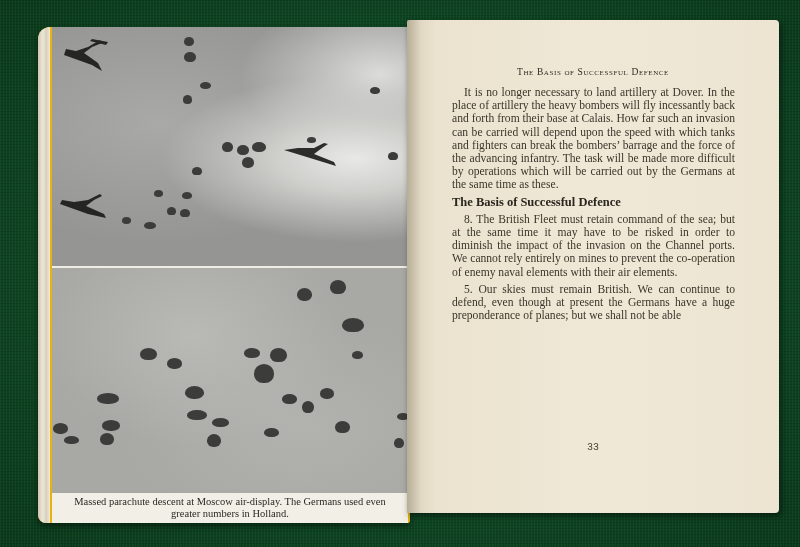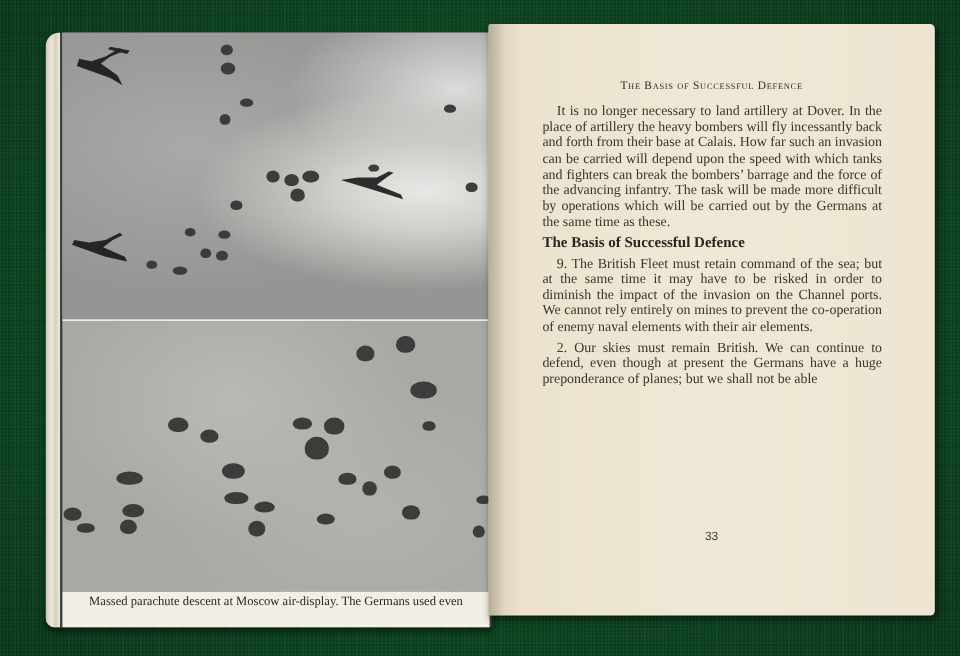--- a/index.html
+++ b/index.html
@@ -8,21 +8,21 @@
       background: #0f4a22;
       background-image:
         repeating-linear-gradient(0deg, rgba(0,0,0,0.10) 0 1px, transparent 1px 3px),
         repeating-linear-gradient(90deg, rgba(255,255,255,0.04) 0 1px, transparent 1px 3px),
         radial-gradient(ellipse at 50% 50%, #15592b 0%, #0d4320 70%, #0a3a1b 100%);
       font-family: "DejaVu Serif", serif;
     }
     
     .left-page {
       position: absolute; left: 38px; top: 27px; width: 372px; height: 496px;
-      background: #404040; border-radius: 12px 2px 2px 8px;
+      background: #eab308; border-radius: 12px 2px 2px 8px;
       box-shadow: 0 3px 6px rgba(0,0,0,0.5);
       overflow: hidden;
     }
     .left-edge {
       position: absolute; left: 0; top: 0; width: 12px; height: 100%;
       background: linear-gradient(90deg, #cfc6b2 0%, #ece6d7 40%, #d8d0bd 70%, #efeadc 100%);
     }
     .photo {
       position: absolute; left: 14px; width: 356px; overflow: hidden;
       background: #9d9d9b;
@@ -73,21 +73,21 @@
       font-family: "Liberation Serif", serif; font-size: 11.6px; line-height: 13.2px;
       text-align: justify; color: #3a352b;
     }
     .text-block p { margin: 0 0 4px 0; text-indent: 12px; }
     .section-heading {
       font-family: "Liberation Serif", serif; font-weight: bold; font-size: 12.5px;
       margin: 12px 0 6px 0; color: #2a261f; text-indent: 0 !important;
     }
     .page-number {
       position: absolute; left: 0; width: 100%; top: 422px; text-align: center;
-      font-family: Liberation Sans, sans-serif; font-size: 10px; color: #4a4438;
+      font-family: Liberation Mono, monospace; font-size: 10px; color: #4a4438;
     }
   </style>
 </head>
 <body>
 
 <div class="left-page">
   <div class="left-edge"></div>
 
   <div class="photo photo-top">
 
@@ -147,26 +147,27 @@
     <div class="chute" style="left:12px;top:168px;width:15px;height:8px"></div>
     <div class="chute" style="left:155px;top:166px;width:14px;height:13px"></div>
     <div class="chute" style="left:212px;top:160px;width:15px;height:9px"></div>
     <div class="chute" style="left:283px;top:153px;width:15px;height:12px"></div>
     <div class="chute" style="left:345px;top:145px;width:12px;height:7px"></div>
     <div class="chute" style="left:342px;top:170px;width:10px;height:10px"></div>
   </div>
 
   <div class="caption">
     <div>Massed parachute descent at Moscow air-display.  The Germans used even</div>
+    <div>greater numbers in Holland.</div>
   </div>
 </div>
 
 <div class="right-page">
   <div class="spine-shadow"></div>
   <div class="running-head">The Basis of Successful Defence</div>
   <div class="text-block">
     <p>It is no longer necessary to land artillery at Dover. In the place of artillery the heavy bombers will fly incessantly back and forth from their base at Calais. How far such an invasion can be carried will depend upon the speed with which tanks and fighters can break the bombers’ barrage and the force of the advancing infantry.  The task will be made more difficult by operations which will be carried out by the Germans at the same time as these.</p>
     <p class="section-heading">The Basis of Successful Defence</p>
-    <p>9.  The British Fleet must retain command of the sea; but at the same time it may have to be risked in order to diminish the impact of the invasion on the Channel ports.  We cannot rely entirely on mines to prevent the co-operation of enemy naval elements with their air elements.</p>
-    <p>2.  Our skies must remain British.  We can continue to defend, even though at present the Germans have a huge preponderance of planes; but we shall not be able</p>
+    <p>8.  The British Fleet must retain command of the sea; but at the same time it may have to be risked in order to diminish the impact of the invasion on the Channel ports.  We cannot rely entirely on mines to prevent the co-operation of enemy naval elements with their air elements.</p>
+    <p>5.  Our skies must remain British.  We can continue to defend, even though at present the Germans have a huge preponderance of planes; but we shall not be able</p>
   </div>
   <div class="page-number">33</div>
 </div>
 
 </body></html>

